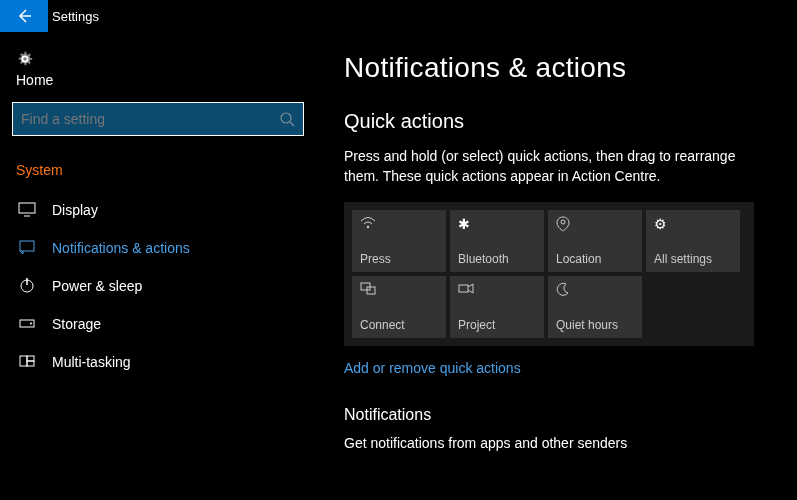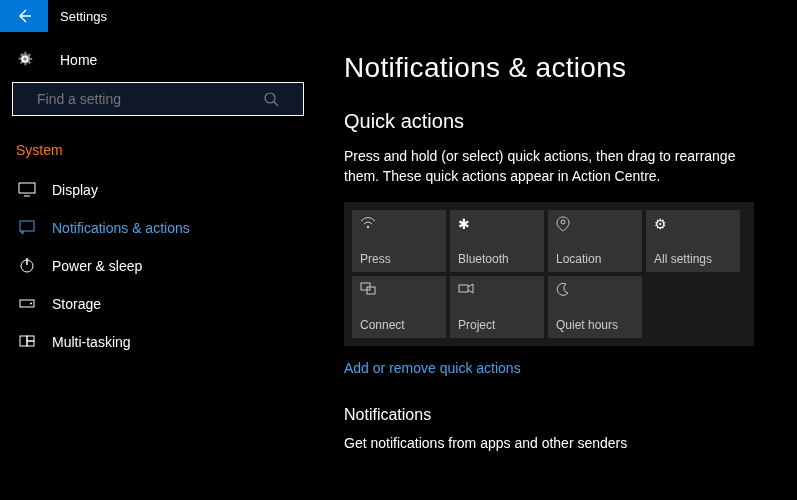--- a/index.html
+++ b/index.html
@@ -20,44 +20,45 @@
   }
   .back-btn {
     width: 48px;
     height: 32px;
     background: #0078d7;
     display: flex;
     align-items: center;
     justify-content: center;
   }
   .back-btn svg { width: 16px; height: 16px; }
-  .title-text { padding-left: 12px; font-size: 13px; }
+  .title-text { padding-left: 4px; font-size: 13px; }
   .main {
     display: flex;
     height: calc(100% - 32px);
   }
   .sidebar {
     width: 312px;
     padding: 10px 8px 0 12px;
   }
   .home-row {
     display: flex;
-    align-items: flex-end;
-    gap: 26px;
+    align-items: flex-start;
+    gap: 4px;
     padding: 8px 4px 14px 4px;
+    flex-direction: column;
   }
   .home-row .icon { width: 18px; height: 18px; }
   .search-box {
     border: 1px solid #fff;
     height: 34px;
     display: flex;
     align-items: center;
-    padding: 0 24px;
+    padding: 0 8px;
     margin-bottom: 26px;
-    background: #0f172a;
+    background: #0c4a6e;
   }
   .search-box input {
     flex: 1;
     background: transparent;
     border: none;
     outline: none;
     color: #aaa;
     font-size: 14px;
     font-family: inherit;
   }

